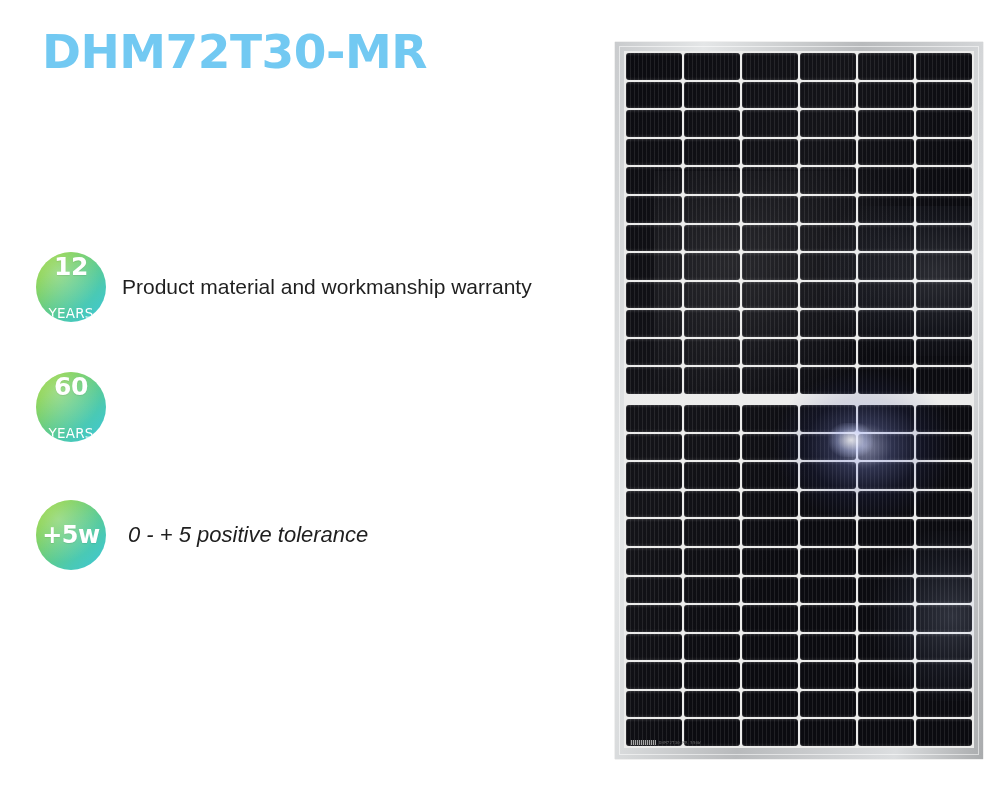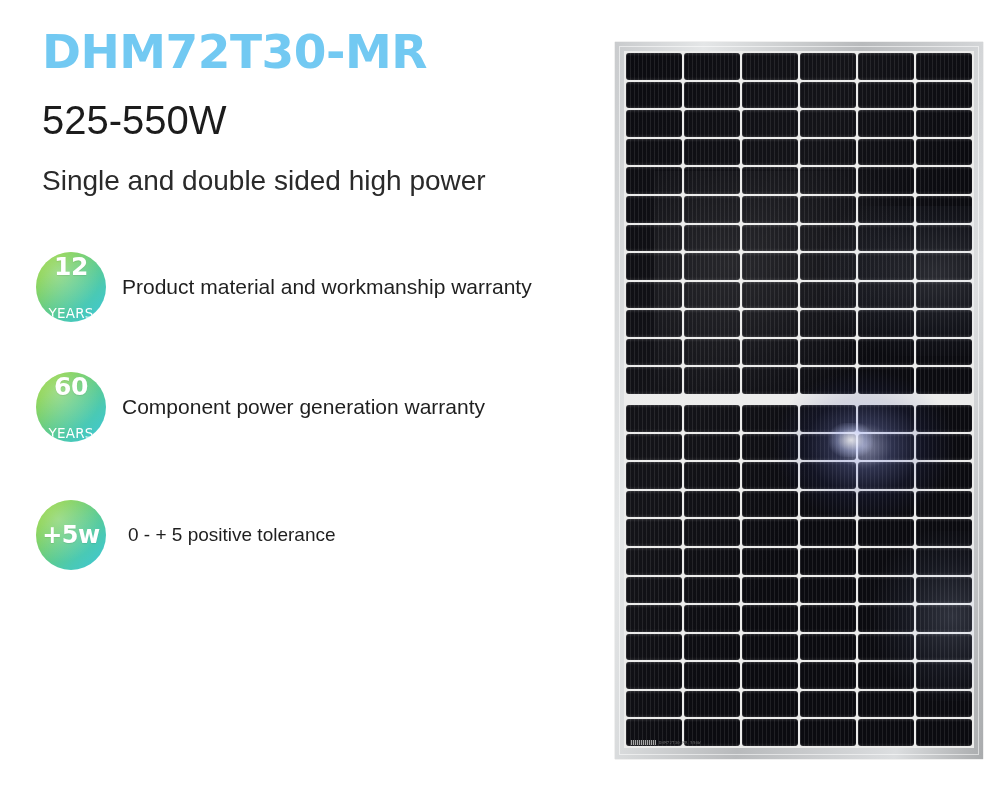--- a/index.html
+++ b/index.html
@@ -121,21 +121,22 @@
   .feature-text {
     margin-left:16px;
     font-size:21px;
     font-weight:400;
     color:#1f1f1f;
     white-space:nowrap;
     font-family:"Liberation Sans", sans-serif;
   }
   #feature-2 .feature-text {
     margin-left:22px;
-    font-size:19px;
+    font-size:22px;
+    font-style:italic;
   }
 
   
   #panel {
     position:absolute;
     left:615px; top:42px;
     width:368px; height:717px;
     background:linear-gradient(100deg,#c9cbcd 0%,#e4e6e7 18%,#b8babc 50%,#dcdee0 82%,#a9abad 100%);
     padding:9px 9px 11px 9px;
     box-shadow:0 0 1px rgba(0,0,0,0.35);
@@ -281,38 +282,35 @@
 </style>
 </head>
 <body>
 
 <div id="page">
 
   <div id="left-col">
 
     <div id="product-title">DHM72T30-MR</div>
 
-    <div id="power-rating">525-550W</div>
-
-    <div id="tagline">Single and double sided high power</div>
+
 
     <div class="feature-row" id="feature-0">
       <div class="badge">
         <span class="badge-num">12</span>
         <span class="badge-unit">YEARS</span>
       </div>
       <div class="feature-text">Product material and workmanship warranty</div>
     </div>
 
     <div class="feature-row" id="feature-1">
       <div class="badge">
         <span class="badge-num">60</span>
         <span class="badge-unit">YEARS</span>
       </div>
-      <div class="feature-text">Component power generation warranty</div>
     </div>
 
     <div class="feature-row" id="feature-2">
       <div class="badge single">
         <span class="badge-num">+5w</span>
       </div>
       <div class="feature-text">0 - + 5 positive tolerance</div>
     </div>
 
   </div>

